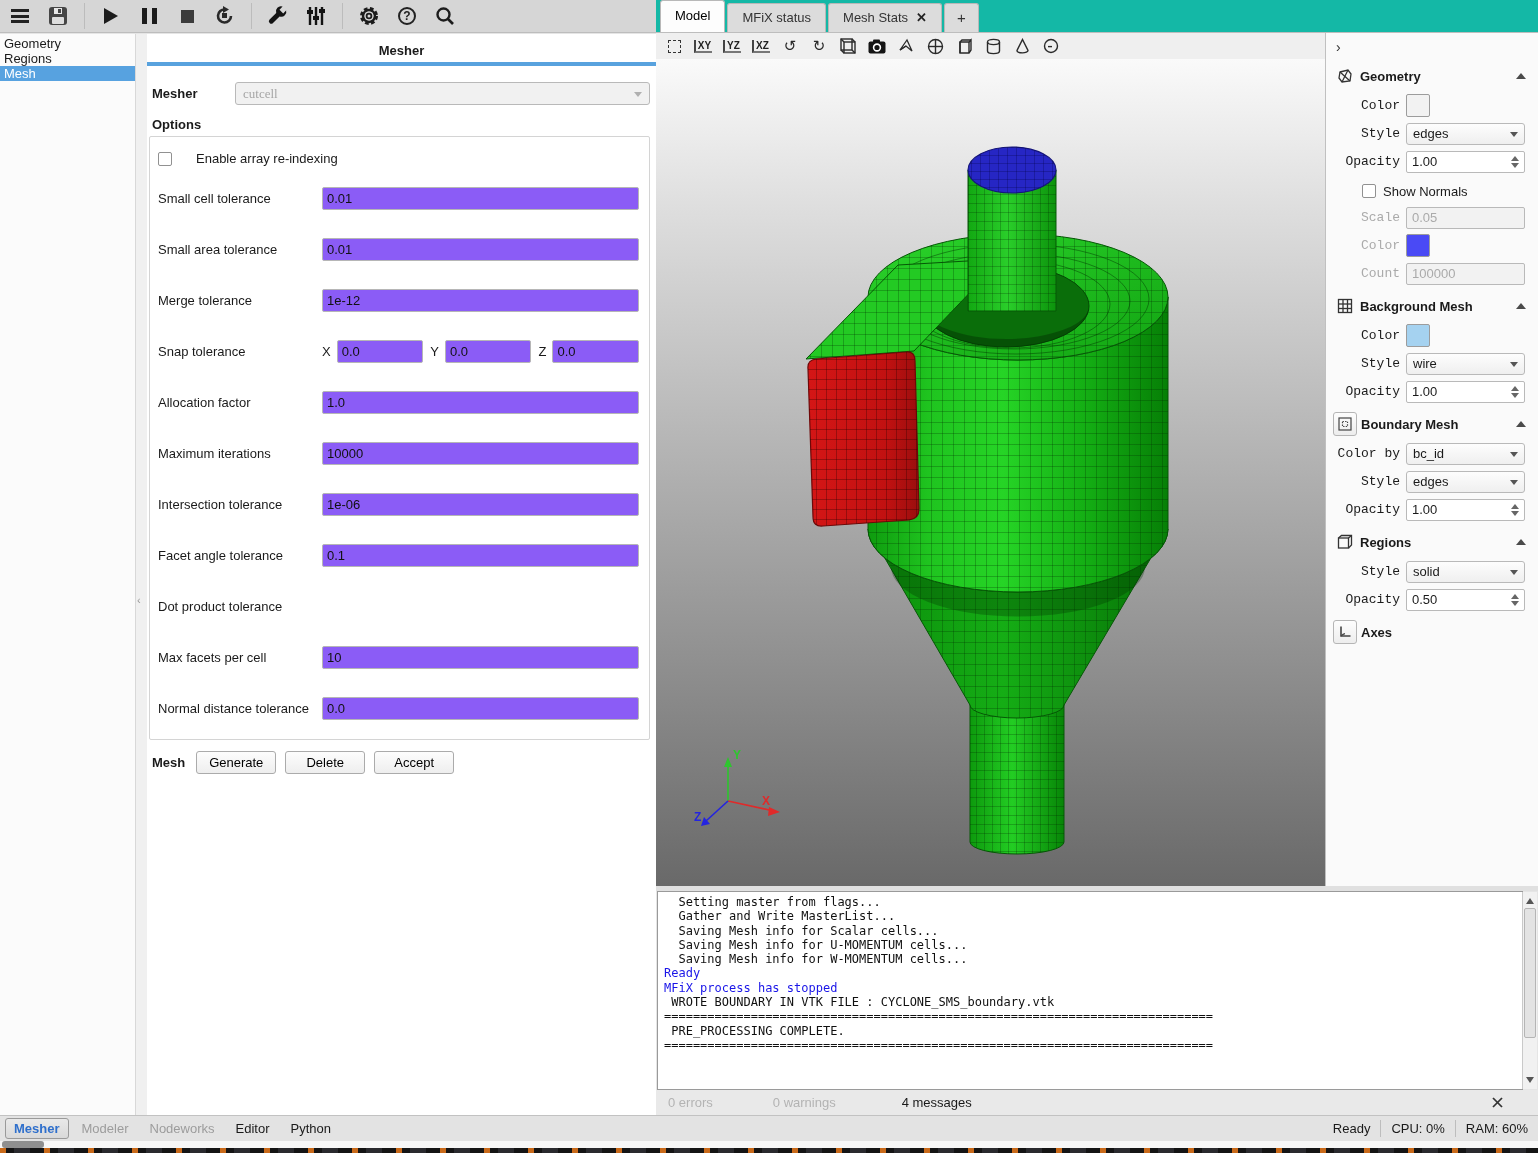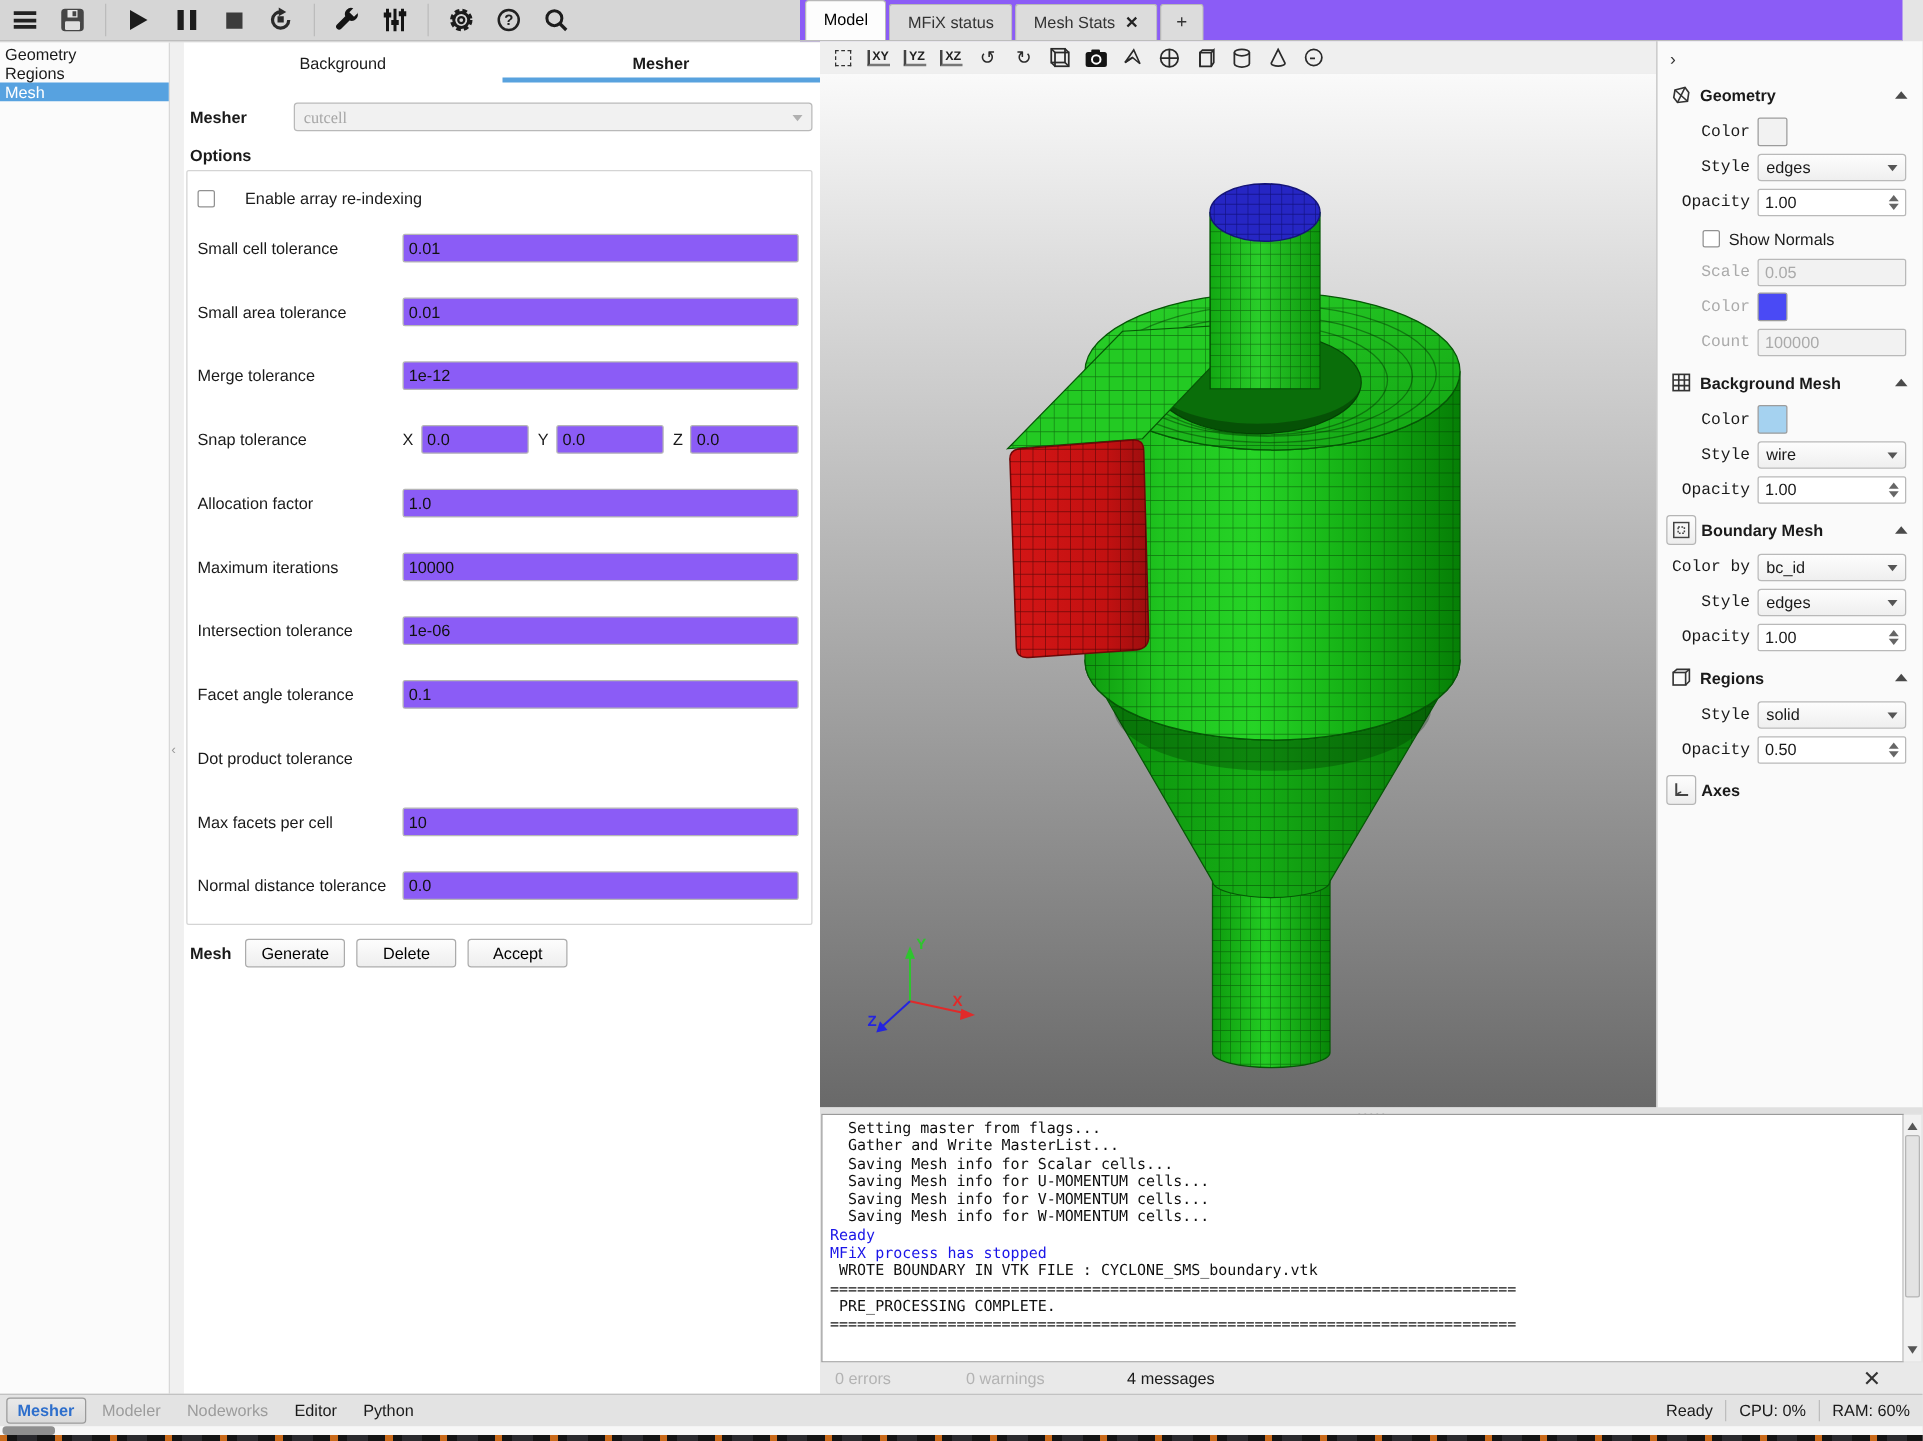--- a/index.html
+++ b/index.html
@@ -49,21 +49,21 @@
   .frow .flbl { width:164px; font-size:13px; }
   .tfield { flex:1; height:23px; border:1px solid #b6b6b6; border-radius:2px; padding:0 4px;
     font-family:"Liberation Sans",sans-serif; font-size:13px; color:#111; background:#8b5cf6; min-width:0; }
   .axlbl { margin:0 6px 0 0; }
   .mesh-actions { display:flex; align-items:center; gap:9px; margin:11px 0 0 5px; }
   .mesh-actions .mlbl { font-weight:bold; margin-right:2px; }
   .pbtn { width:80px; height:23px; border:1px solid #ababab; border-radius:3px;
     background:linear-gradient(#fdfdfd,#eeeeee); font-size:13px; font-family:"Liberation Sans",sans-serif; }
 
   
-  #view-tabs { left:640px; top:0; width:882px; height:33px; background:#8b5cf6; border-bottom:1px solid #bdbdbd;
+  #view-tabs { left:656px; top:0; width:882px; height:33px; background:#14b8a6; border-bottom:1px solid #bdbdbd;
     display:flex; align-items:flex-end; padding-left:4px; }
   .vtab { height:29px; line-height:27px; padding:0 14px; background:#dcdcdc; border:1px solid #b8b8b8;
     border-bottom:none; border-radius:3px 3px 0 0; margin-right:2px; font-size:13px; color:#333; }
   .vtab.active { background:#fdfdfd; height:32px; line-height:30px; color:#000; }
   .vtab .closex { font-weight:bold; margin-left:8px; color:#222; }
   .vtab.plus { padding:0 12px; font-size:15px; }
 
   
   #vtk-toolbar { left:656px; top:33px; width:669px; height:26px; background:#efefef; display:flex; align-items:center; gap:9px; padding-left:8px; }
   .vico { width:20px; height:20px; display:flex; align-items:center; justify-content:center; color:#2a2a2a; font-size:15px; }
@@ -203,21 +203,20 @@
   <div class="nav-item">Geometry</div>
   <div class="nav-item">Regions</div>
   <div class="nav-item sel">Mesh</div>
 </div>
 <div class="abs" id="side-splitter">
     <span>‹</span>
   </div>
 
 <div class="abs" id="form-panel">
   <div class="form-tabs">
-    <div class="form-tab">Background</div>
     <div class="form-tab active">Mesher</div>
   </div>
   <div class="mesher-row">
     <span class="lbl">Mesher</span>
     <div class="combo disabled" style="flex:1">
       <span>cutcell</span><span class="arr"></span>
     </div>
   </div>
   <div class="opt-title">Options</div>
   <div class="opt-group">
@@ -586,21 +585,20 @@
 </div>
 
 <div class="abs" id="log-splitter">
     <i>•••••</i>
   </div>
 <div class="abs" id="console">
   <div class="cline">  Setting master from flags...</div>
   <div class="cline">  Gather and Write MasterList...</div>
   <div class="cline">  Saving Mesh info for Scalar cells...</div>
   <div class="cline">  Saving Mesh info for U-MOMENTUM cells...</div>
-  <div class="cline">  Saving Mesh info for V-MOMENTUM cells...</div>
   <div class="cline">  Saving Mesh info for W-MOMENTUM cells...</div>
   <div class="cline blue">Ready</div>
   <div class="cline blue">MFiX process has stopped</div>
   <div class="cline"> WROTE BOUNDARY IN VTK FILE : CYCLONE_SMS_boundary.vtk</div>
   <div class="cline">============================================================================</div>
   <div class="cline"> PRE_PROCESSING COMPLETE.</div>
   <div class="cline">============================================================================</div>
 </div>
 <div class="abs" id="console-sb">
   <span class="sb-arr a-up"></span>

